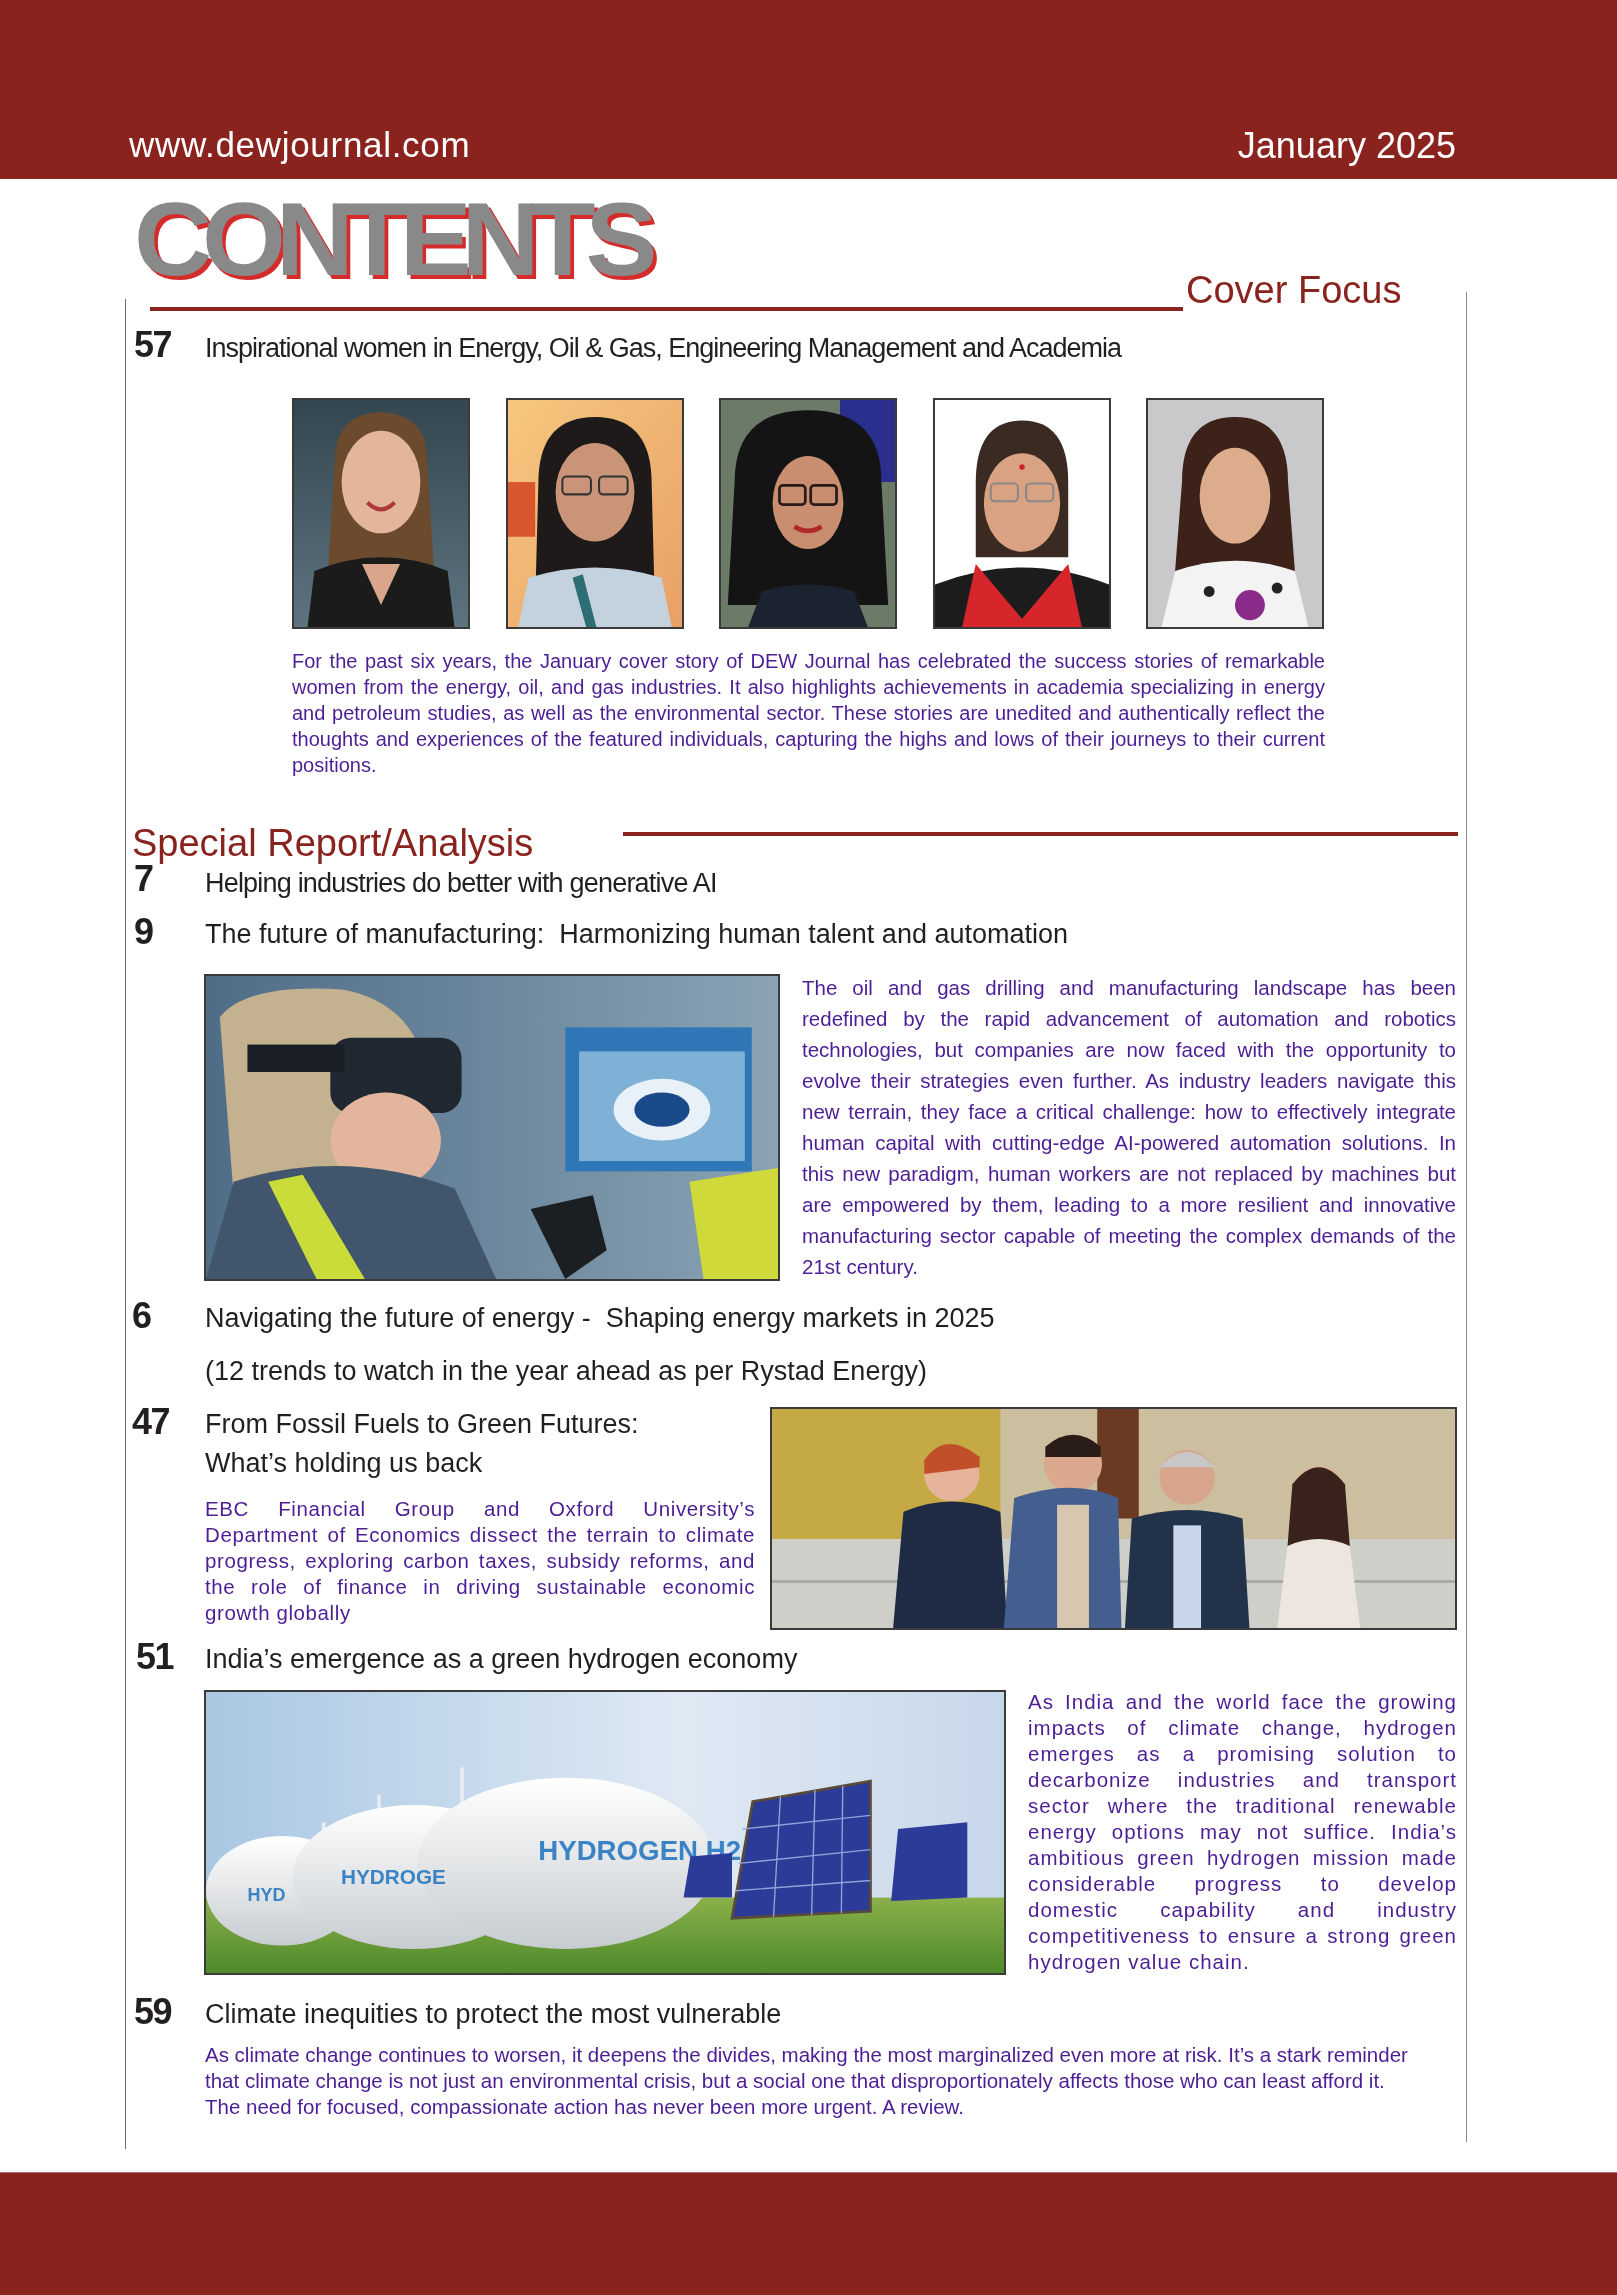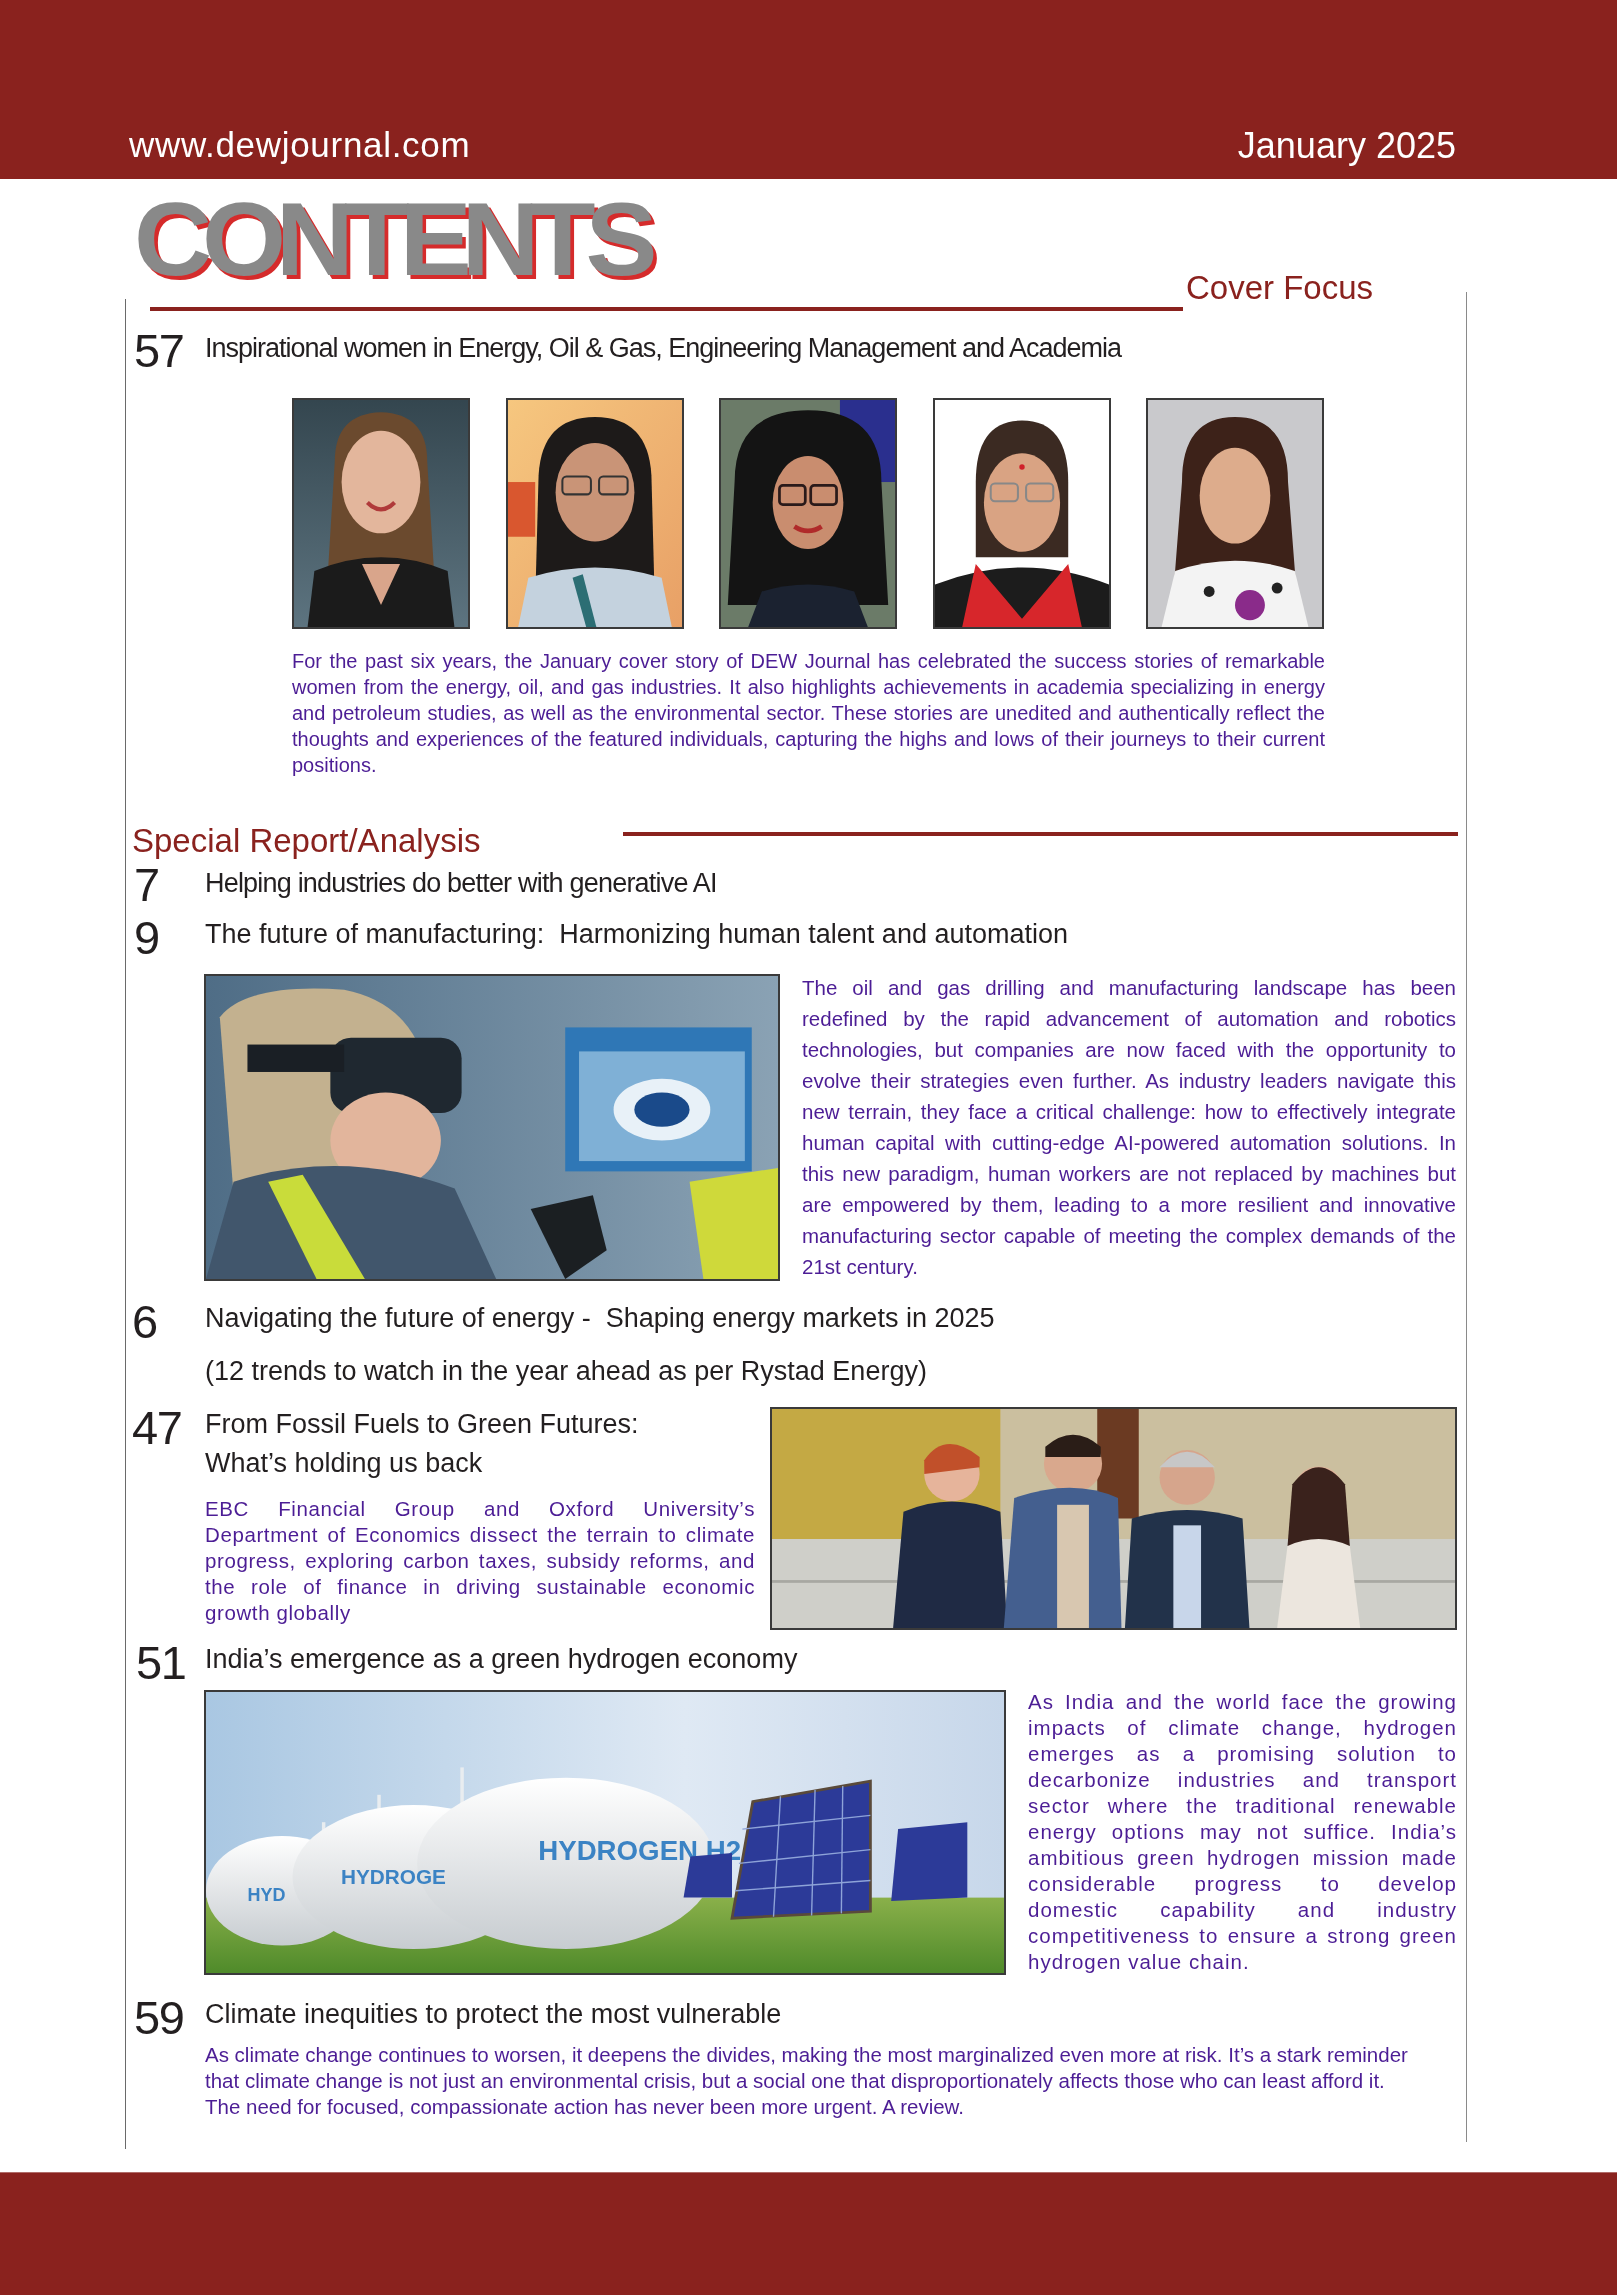--- a/index.html
+++ b/index.html
@@ -11,24 +11,24 @@
   .topbar .url { left: 129px; top: 125px; font-size: 35px; color: #ffffff; letter-spacing: 0.7px; }
   .topbar .date { right: 161px; top: 125px; font-size: 36px; color: #ffffff; }
   .bottombar { left: 0; top: 2172px; width: 1617px; height: 124px; background: #8a221e; border-top: 1.4px solid #b06b68; }
 
   .contents-title { left: 134px; top: 188px; font-size: 103px; font-weight: bold; color: #898989; letter-spacing: -9.7px;
     text-shadow: 3.5px 3.5px 0 #d52b2b; transform: scaleX(1.05); transform-origin: left top; line-height: 1; }
 
   .vline-left { left: 125px; top: 299px; width: 1.4px; height: 1850px; background: #6a6a6a; }
   .vline-right { left: 1466px; top: 292px; width: 1.4px; height: 1850px; background: #8a8a8a; }
 
-  .section-title { font-size: 33px; color: #8a221e; line-height: 1; white-space: nowrap; text-align: right; }
+  .section-title { font-size: 38px; color: #8a221e; line-height: 1; white-space: nowrap; text-align: right; }
   .rule { height: 3.5px; background: #8a221e; }
 
-  .num { font-size: 47px; font-weight: normal; color: #231f20; line-height: 1; letter-spacing: -1.4px; }
+  .num { font-size: 36px; font-weight: bold; color: #231f20; line-height: 1; letter-spacing: -1.4px; }
   .headline { font-size: 27px; color: #231f20; line-height: 1; white-space: nowrap; }
   .body-text { font-size: 20.5px; color: #4c1d95; line-height: 26px; text-align: justify; }
   .body-text.wide { letter-spacing: 1px; }
 
   .photo { border: 2.1px solid #3a3a3a; overflow: hidden; }
   .photo svg { width: 100%; height: 100%; display: block; }
 </style>
 </head>
 <body>
 

